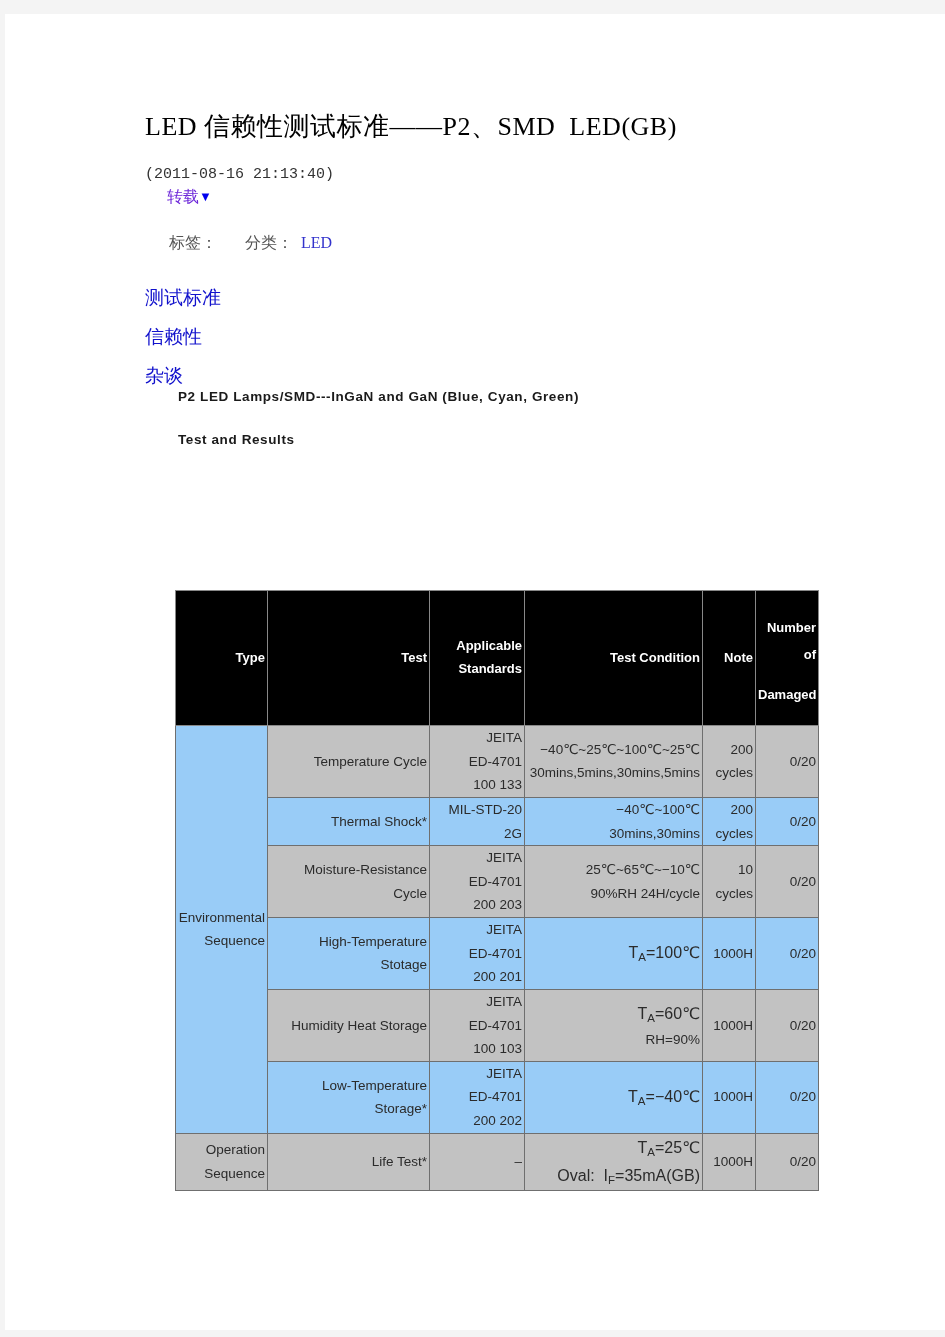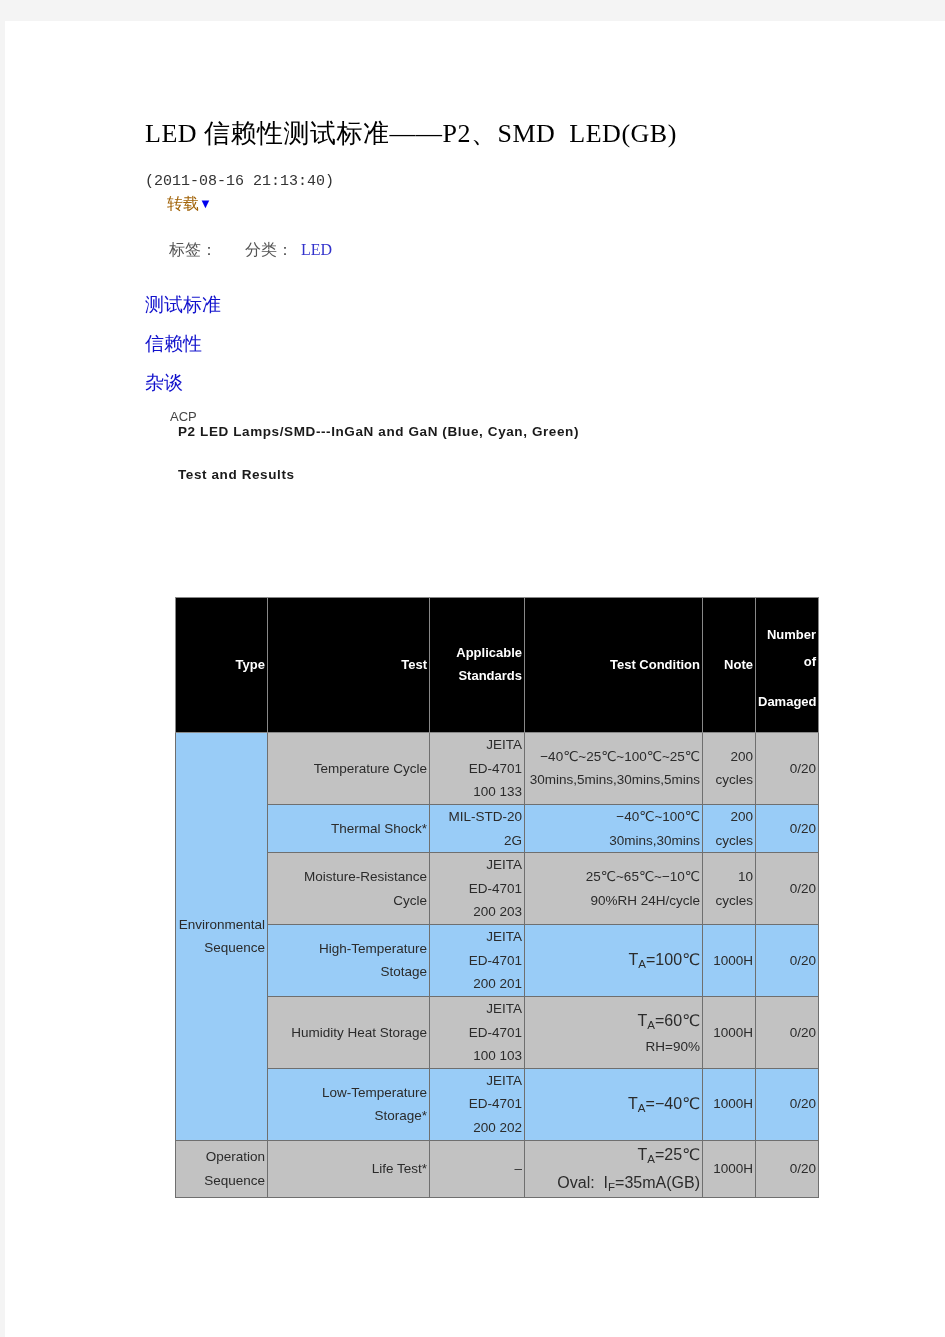--- a/index.html
+++ b/index.html
@@ -9,21 +9,21 @@
   }
   body {
     width: 945px;
     height: 1337px;
     font-family: "Liberation Serif", "DejaVu Serif", serif;
     overflow: hidden;
   }
   #page {
     position: absolute;
     left: 5px;
-    top: 21px;
+    top: 14px;
     width: 940px;
     height: 1316px;
     background: #ffffff;
     box-sizing: border-box;
   }
   .content {
     position: absolute;
     left: 140px;
     top: 95px;
     width: 700px;
@@ -41,21 +41,21 @@
     font-family: "Liberation Mono", "DejaVu Sans Mono", monospace;
     font-size: 15px;
     color: #333333;
     margin-top: 22px;
   }
   .repost-line {
     margin-top: 4px;
     padding-left: 22px;
   }
   .repost {
-    color: #a16207;
+    color: #6d28d9;
     font-family: "Liberation Serif", "DejaVu Serif", serif;
     font-size: 16px;
   }
   .tri-down {
     color: #0000ee;
     font-size: 13px;
     vertical-align: 1px;
   }
   .tagline {
     margin-top: 7px;
@@ -162,21 +162,20 @@
     </div>
 
     <div class="tagline">
       <span>标签：</span><span>&nbsp;&nbsp;&nbsp;&nbsp;&nbsp;&nbsp;&nbsp;</span><span>分类：</span><span>&nbsp;&nbsp;</span><span class="cat-val">LED</span>
     </div>
 
     <div class="kw">测试标准</div>
     <div class="kw">信赖性</div>
     <div class="kw">杂谈</div>
 
-    <div class="acp">ACP</div>
 
     <div class="sec-head">P2 LED Lamps/SMD---InGaN and GaN (Blue, Cyan, Green)</div>
     <div class="sec-head2">Test and Results</div>
   </div>
 
   <table class="results">
     <colgroup>
       <col style="width:92px">
       <col style="width:162px">
       <col style="width:95px">

